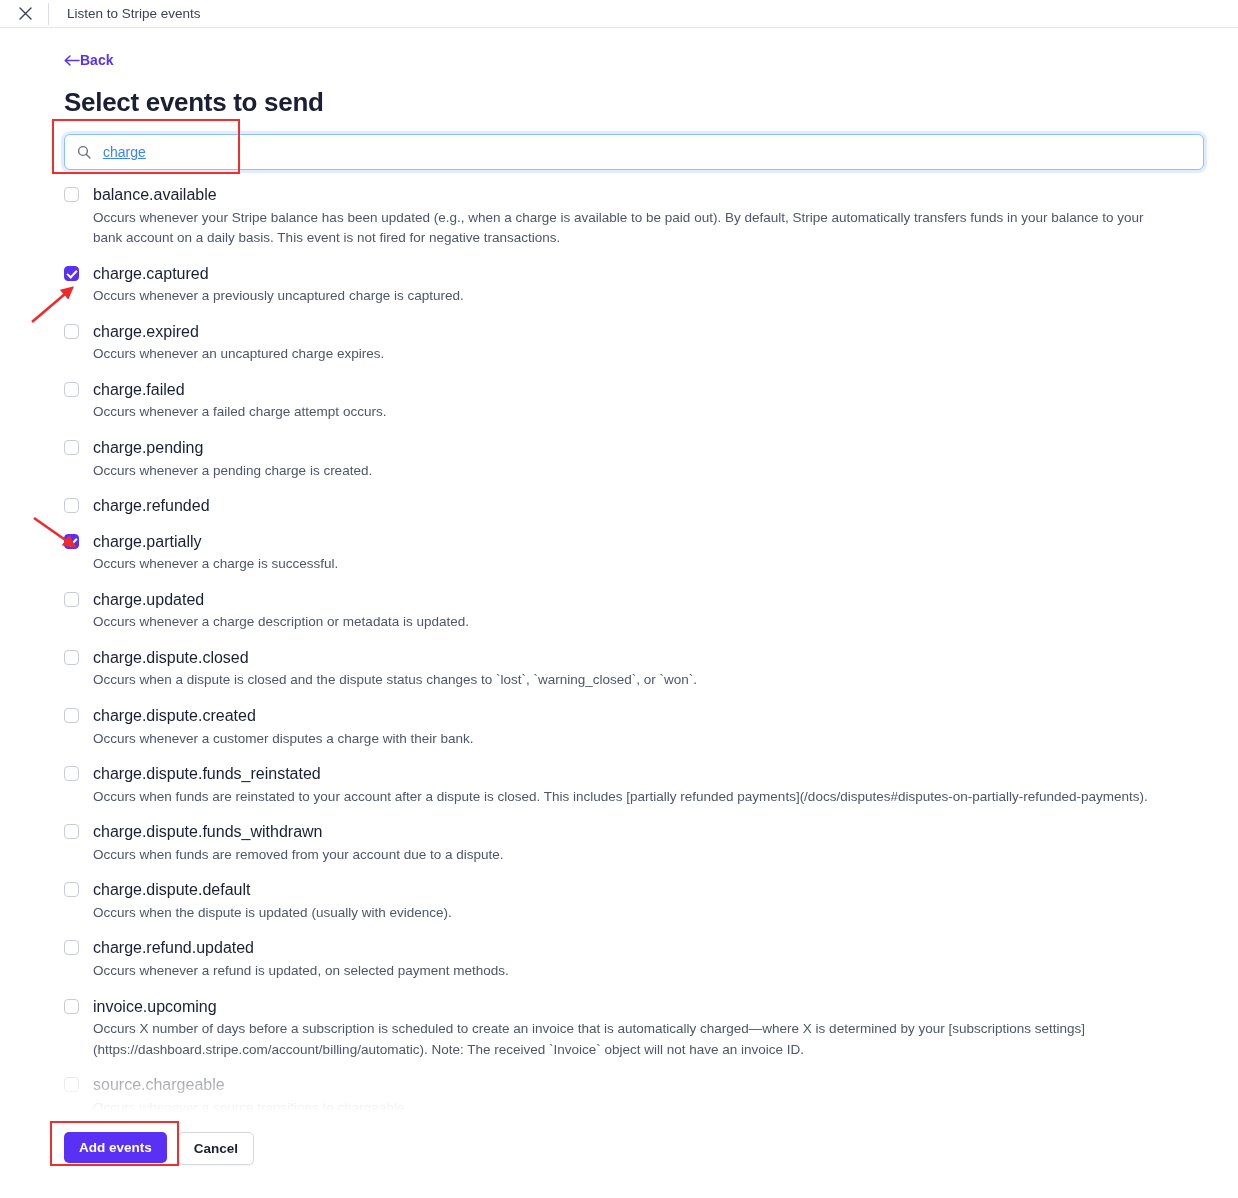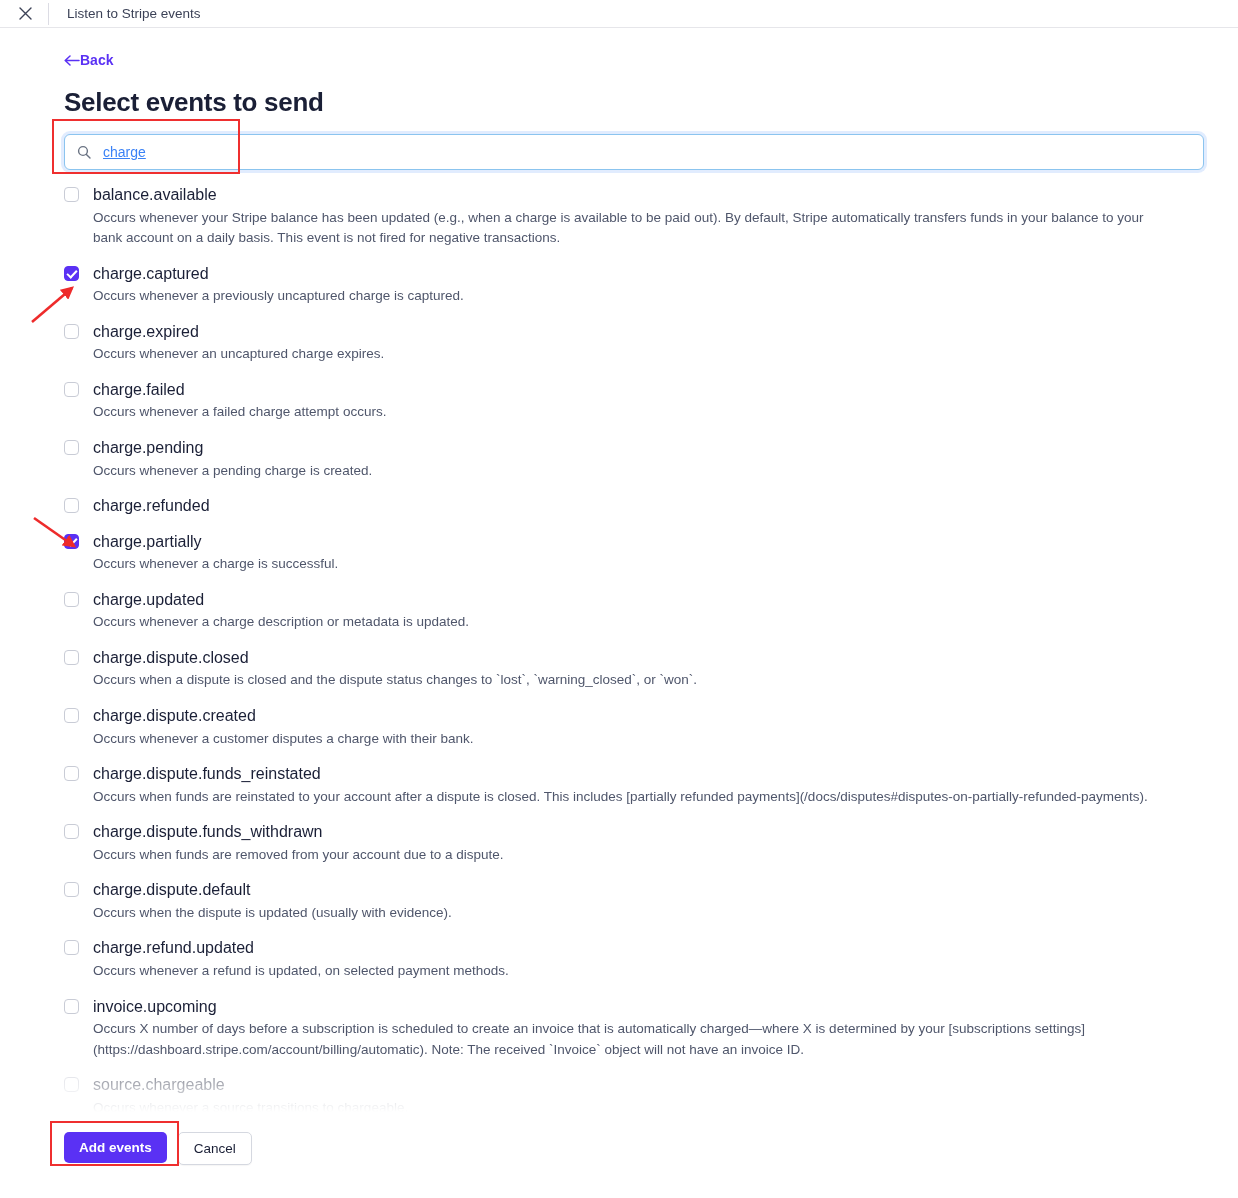--- a/index.html
+++ b/index.html
@@ -171,21 +171,21 @@
     padding: 8px 15px;
     cursor: pointer;
     font-family: "Liberation Sans", sans-serif;
   }
   .btn-secondary {
     background: #fff;
     color: #1a1f36;
     border: 1px solid #d5d8e0;
     border-radius: 5px;
     font-size: 13.5px;
-    font-weight: 400;
+    font-weight: 700;
     padding: 8px 15px;
     cursor: pointer;
     box-shadow: 0 1px 1px rgba(0,0,0,0.04);
     font-family: "Liberation Sans", sans-serif;
   }
   .red-hl-btn {
     position: absolute;
     left: 50px; top: 1121px;
     width: 129px; height: 45px;
     border: 2.5px solid #ef2f2f;

